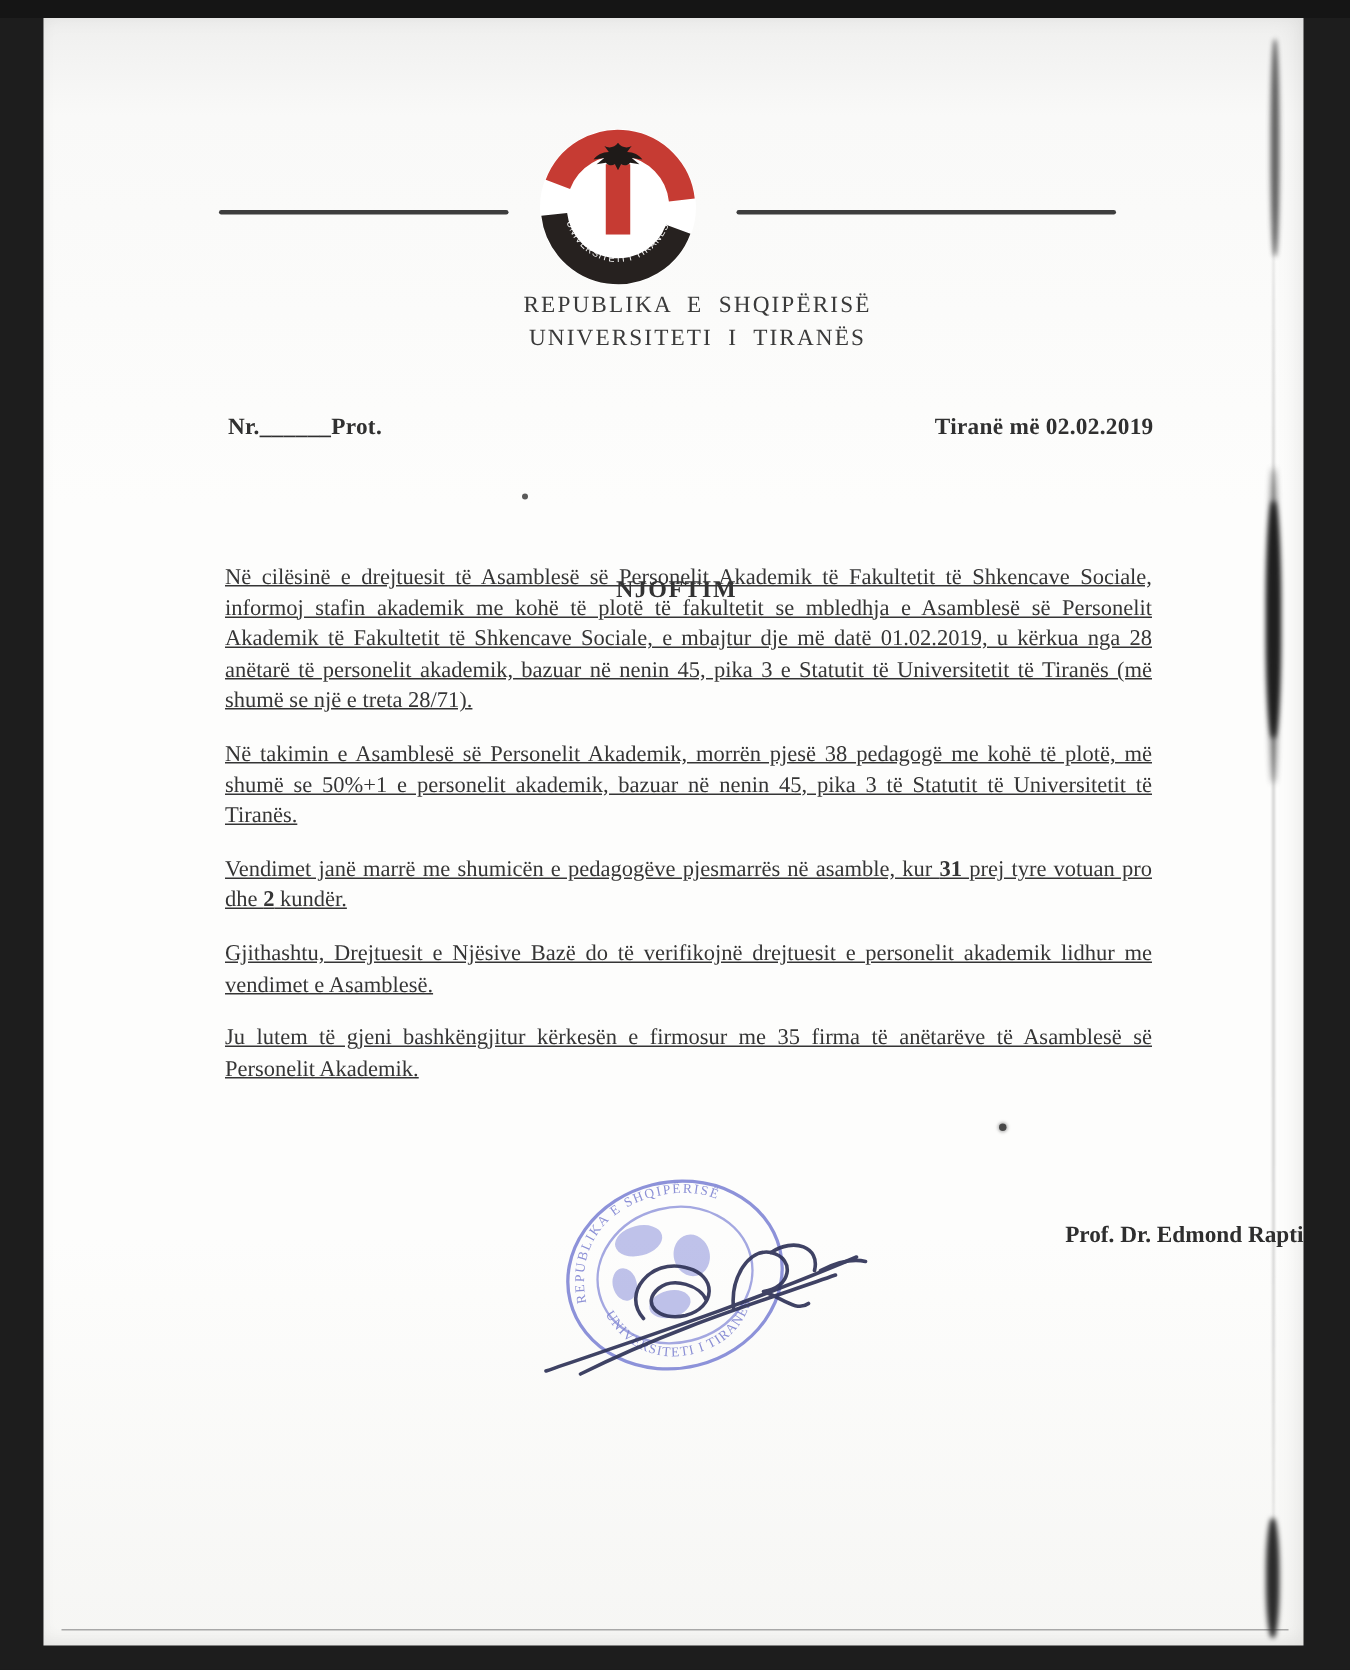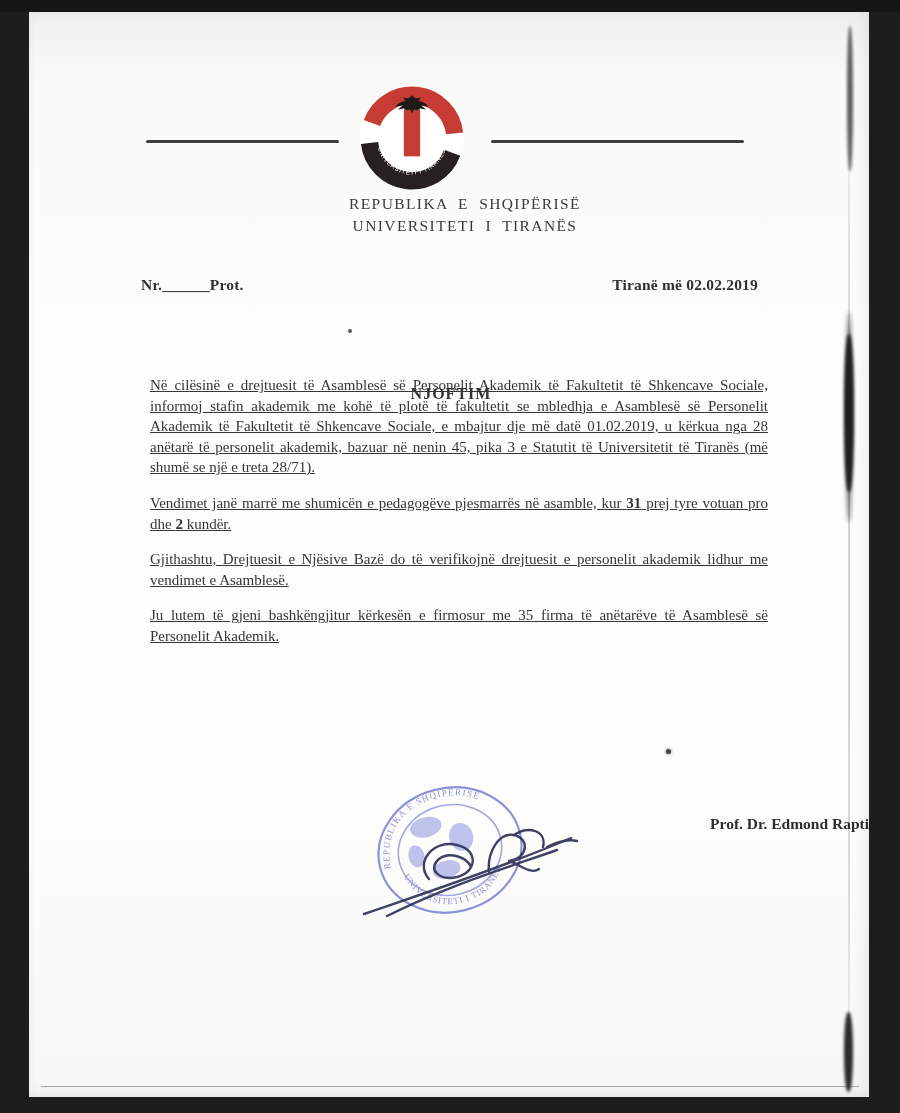--- a/index.html
+++ b/index.html
@@ -23,21 +23,21 @@
   
   .logo { position:absolute; left:330px; top:72px; width:106px; height:108px; }
   
   .header-block {
     position:absolute; left:136px; top:181px; width:600px;
     text-align:center; font-size:15.5px; line-height:21.5px;
     letter-spacing:1.4px; word-spacing:5px; color:#3a3a3a;
   }
   
   .meta-row {
-    position:absolute; left:112px; top:264px; width:617px;
+    position:absolute; left:123px; top:264px; width:617px;
     display:flex; justify-content:space-between;
     font-size:15.5px; font-weight:bold; color:#303030; letter-spacing:0.2px;
   }
   .speck { position:absolute; border-radius:50%; }
   .speck-1 { left:319px; top:317px; width:4px; height:4px; background:#5a5a5a; }
   .speck-2 { left:637px; top:737px; width:5px; height:5px; background:#484848; box-shadow:0 0 2px 1px rgba(90,90,90,.4); }
   .doc-title {
     position:absolute; left:0; top:345px; width:844px; text-align:center;
     font-size:16px; font-weight:bold; letter-spacing:1px; color:#333;margin-top:28px;
   }
@@ -107,20 +107,21 @@
     <span>Tiranë më 02.02.2019</span>
   </div>
 
   <div class="speck speck-1"></div>
   <div class="speck speck-2"></div>
 
   <div class="doc-title">NJOFTIM</div>
 
   <div class="body-text">
     <p>Në cilësinë e drejtuesit të Asamblesë së Personelit Akademik të Fakultetit të Shkencave Sociale, informoj stafin akademik me kohë të plotë të fakultetit se mbledhja e Asamblesë së Personelit Akademik të Fakultetit të Shkencave Sociale, e mbajtur dje më datë 01.02.2019, u kërkua nga 28 anëtarë të personelit akademik, bazuar në nenin 45, pika 3 e Statutit të Universitetit të Tiranës (më shumë se një e treta 28/71).</p>
+    <p>Në takimin e Asamblesë së Personelit Akademik, morrën pjesë 38 pedagogë me kohë të plotë, më shumë se 50%+1 e personelit akademik, bazuar në nenin 45, pika 3 të Statutit të Universitetit të Tiranës.</p>
     <p><span>Vendimet janë marrë me shumicën e pedagogëve pjesmarrës në asamble, kur </span><span class="b">31</span><span> prej tyre votuan pro dhe </span><span class="b">2</span><span> kundër.</span></p>
     <p>Gjithashtu, Drejtuesit e Njësive Bazë do të verifikojnë drejtuesit e personelit akademik lidhur me vendimet e Asamblesë.</p>
     <p>Ju lutem të gjeni bashkëngjitur kërkesën e firmosur me 35 firma të anëtarëve të Asamblesë së Personelit Akademik.</p>
   </div>
 
   <div class="sig-name">Prof. Dr. Edmond Rapti</div>
 
   <div class="stamp">
     <svg viewBox="0 0 156 136" width="156" height="136">
       <g transform="rotate(-14 78 68)" stroke="#6b72cf" fill="none" opacity="0.85">

